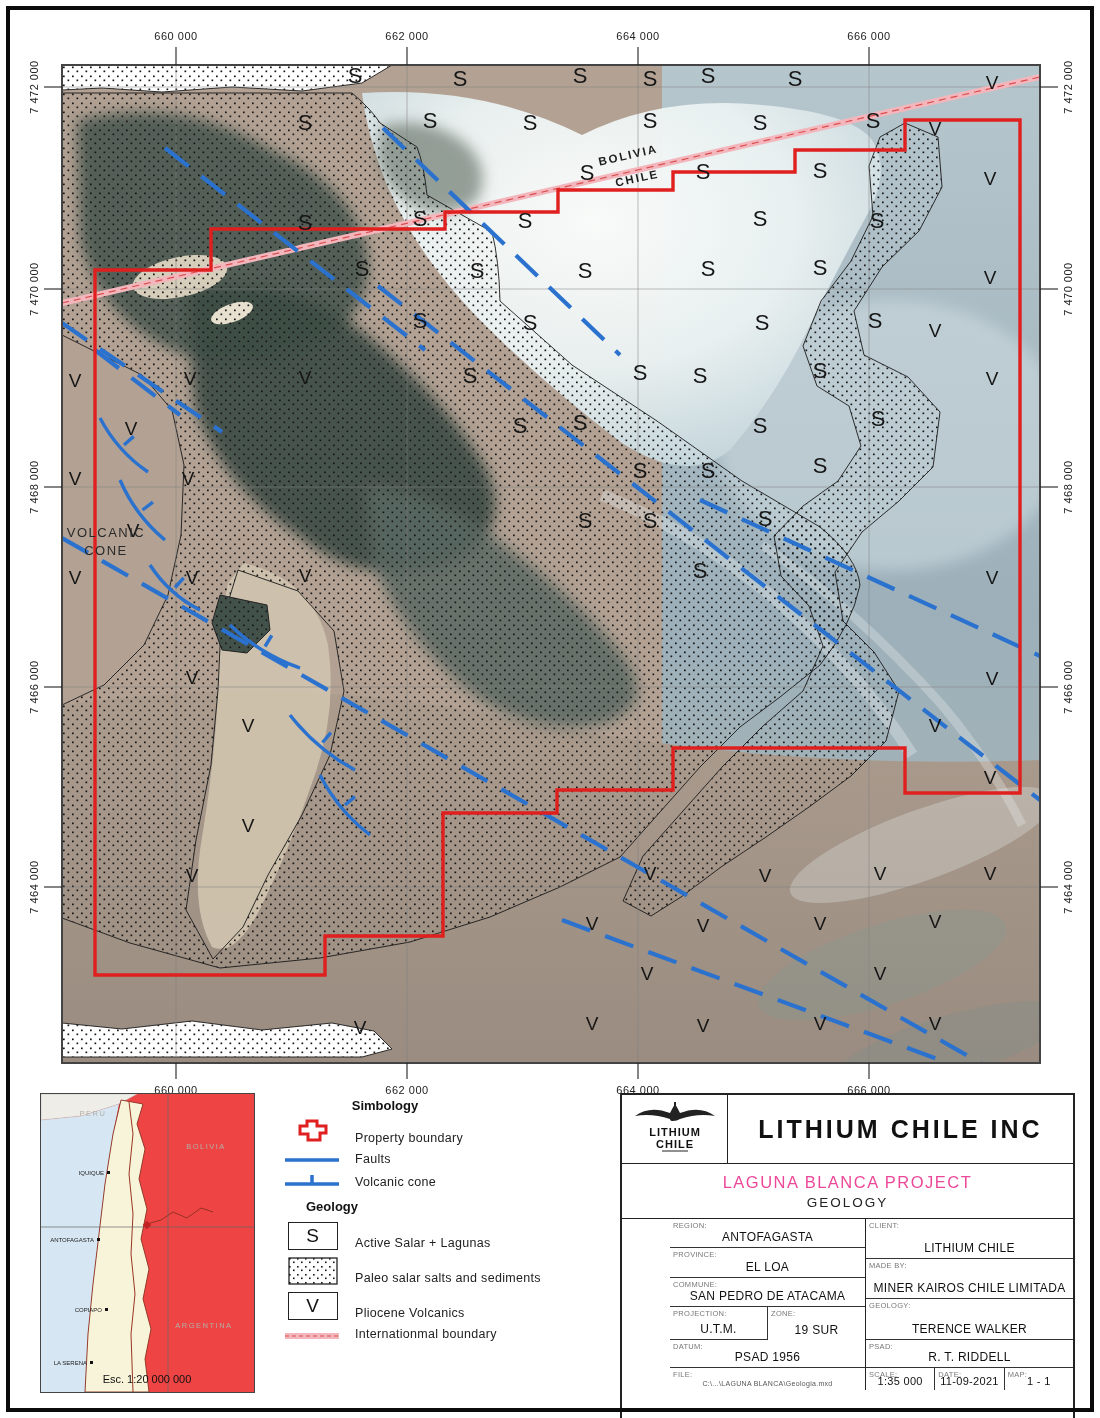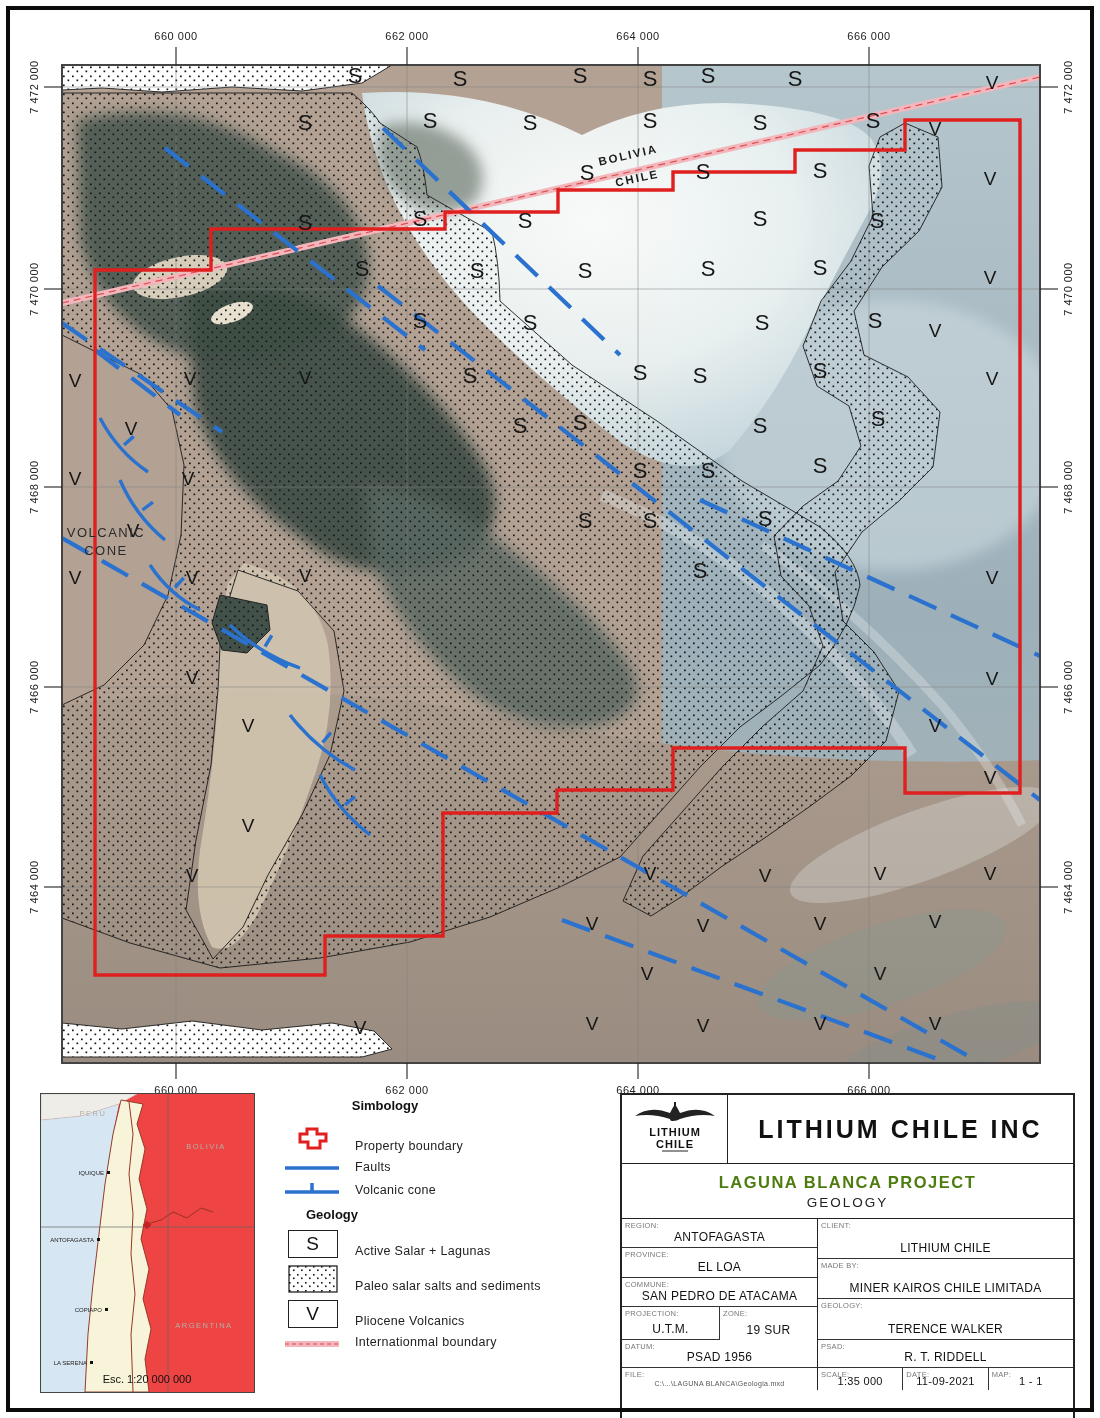--- a/index.html
+++ b/index.html
@@ -29,42 +29,42 @@
   
   .inset{position:absolute;left:40px;top:1093px;width:213px;height:298px;
          border:1px solid #444;background:#ef4444;}
   .inset svg{display:block;width:100%;height:100%;}
   .in-country{font:400 7.5px "Liberation Sans",sans-serif;fill:#b2afa7;letter-spacing:1.5px;}
   .in-city{font:400 6px "Liberation Sans",sans-serif;fill:#222;}
   .in-scale{font:400 11px "Liberation Sans",sans-serif;fill:#111;}
 
   
   .legend{position:absolute;left:270px;top:1098px;width:335px;}
-  .lg-title{font-weight:700;font-size:13px;color:#111;text-align:center;width:230px;margin:0 0 12px 0;}
+  .lg-title{font-weight:700;font-size:13px;color:#111;text-align:center;width:230px;margin:0 0 4px 0;}
   .lg-row{display:flex;align-items:flex-end;margin-bottom:7px;}
   .lg-icon{width:85px;display:flex;justify-content:center;align-items:center;flex:0 0 85px;}
   .lg-label{font-size:12.5px;color:#222;letter-spacing:.3px;}
   .lg-sub{font-weight:700;font-size:13px;color:#111;margin:10px 0 8px 36px;}
   .lgbox{width:48px;height:26px;border:1.3px solid #222;background:#fff;
          display:flex;align-items:center;justify-content:center;
          font-size:19px;color:#111;}
 
   
   .titleblock{position:absolute;left:620px;top:1093px;width:455px;height:343px;
       border:2px solid #222;background:#fff;box-sizing:border-box;font-family:"Liberation Sans",sans-serif;}
   .tb-row1{display:flex;height:68px;border-bottom:1.5px solid #222;}
   .tb-logo{width:105px;border-right:1.5px solid #222;display:flex;align-items:center;justify-content:center;}
   .tb-company{flex:1;display:flex;align-items:center;justify-content:center;
       font-size:25px;font-weight:700;letter-spacing:3px;color:#111;}
   .tb-row2{height:54px;border-bottom:1.5px solid #222;display:flex;flex-direction:column;
       align-items:center;justify-content:center;}
-  .tb-project{font-size:16.5px;font-weight:700;letter-spacing:1.5px;color:#4d7c0f;}
+  .tb-project{font-size:16.5px;font-weight:400;letter-spacing:1.5px;color:#ec4899;}
   .tb-subtitle{font-size:13.5px;letter-spacing:2px;color:#222;margin-top:3px;}
   .tb-grid{display:flex;height:171px;}
-  .tb-left{width:195px;border-right:1.5px solid #222;display:flex;flex-direction:column;}
+  .tb-left{width:195px;border-right:1.5px solid #222;display:flex;flex-direction:column;padding-left:48px;}
   .tb-right{flex:1;display:flex;flex-direction:column;}
   .fcell{position:relative;border-bottom:1px solid #333;box-sizing:border-box;
       display:flex;align-items:flex-end;justify-content:center;padding-bottom:3px;}
   .fcell:last-child{border-bottom:none;}
   .flabel{position:absolute;left:3px;top:2px;font-size:7.5px;color:#777;letter-spacing:.3px;}
   .fvalue{font-size:12px;color:#111;letter-spacing:.3px;}
   .fvalue.small{font-size:7px;color:#555;}
   .subrow{display:flex;}
   .subrow .fcell{flex:1;}
   .subrow .fcell:not(:last-child){border-right:1px solid #333;}

